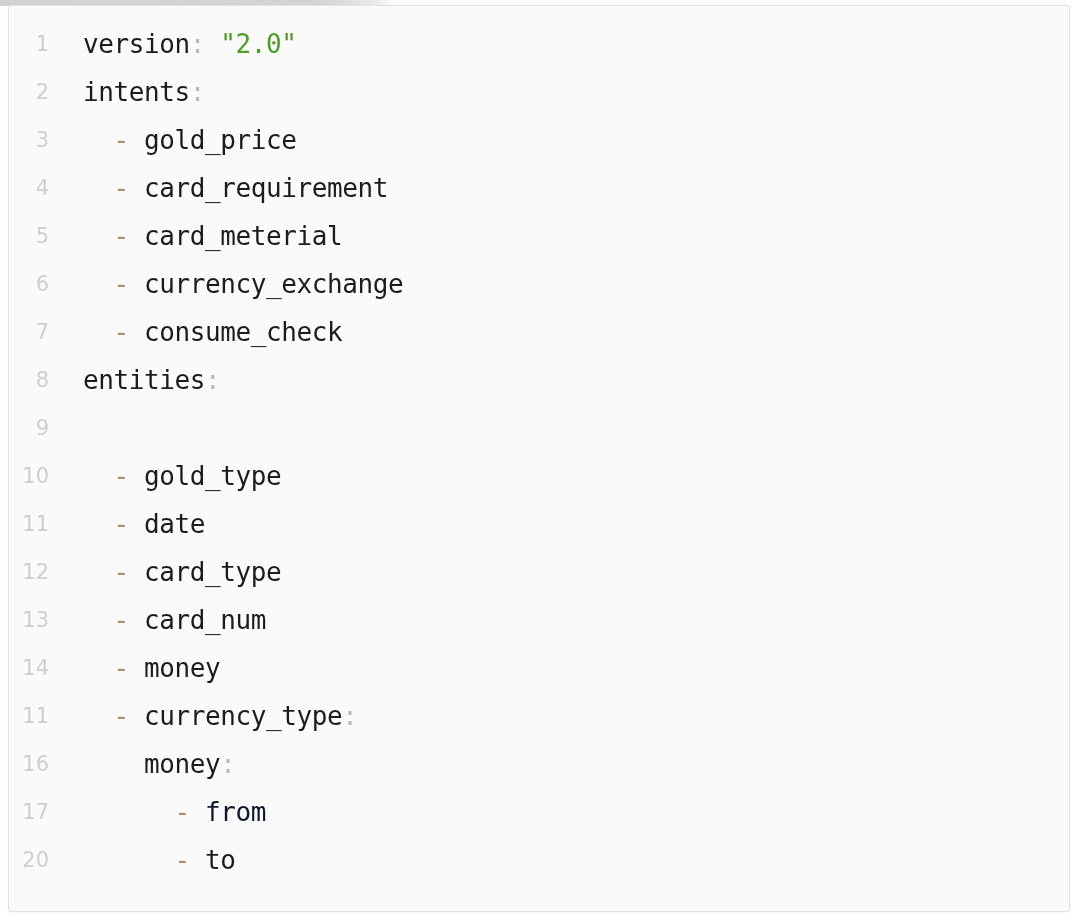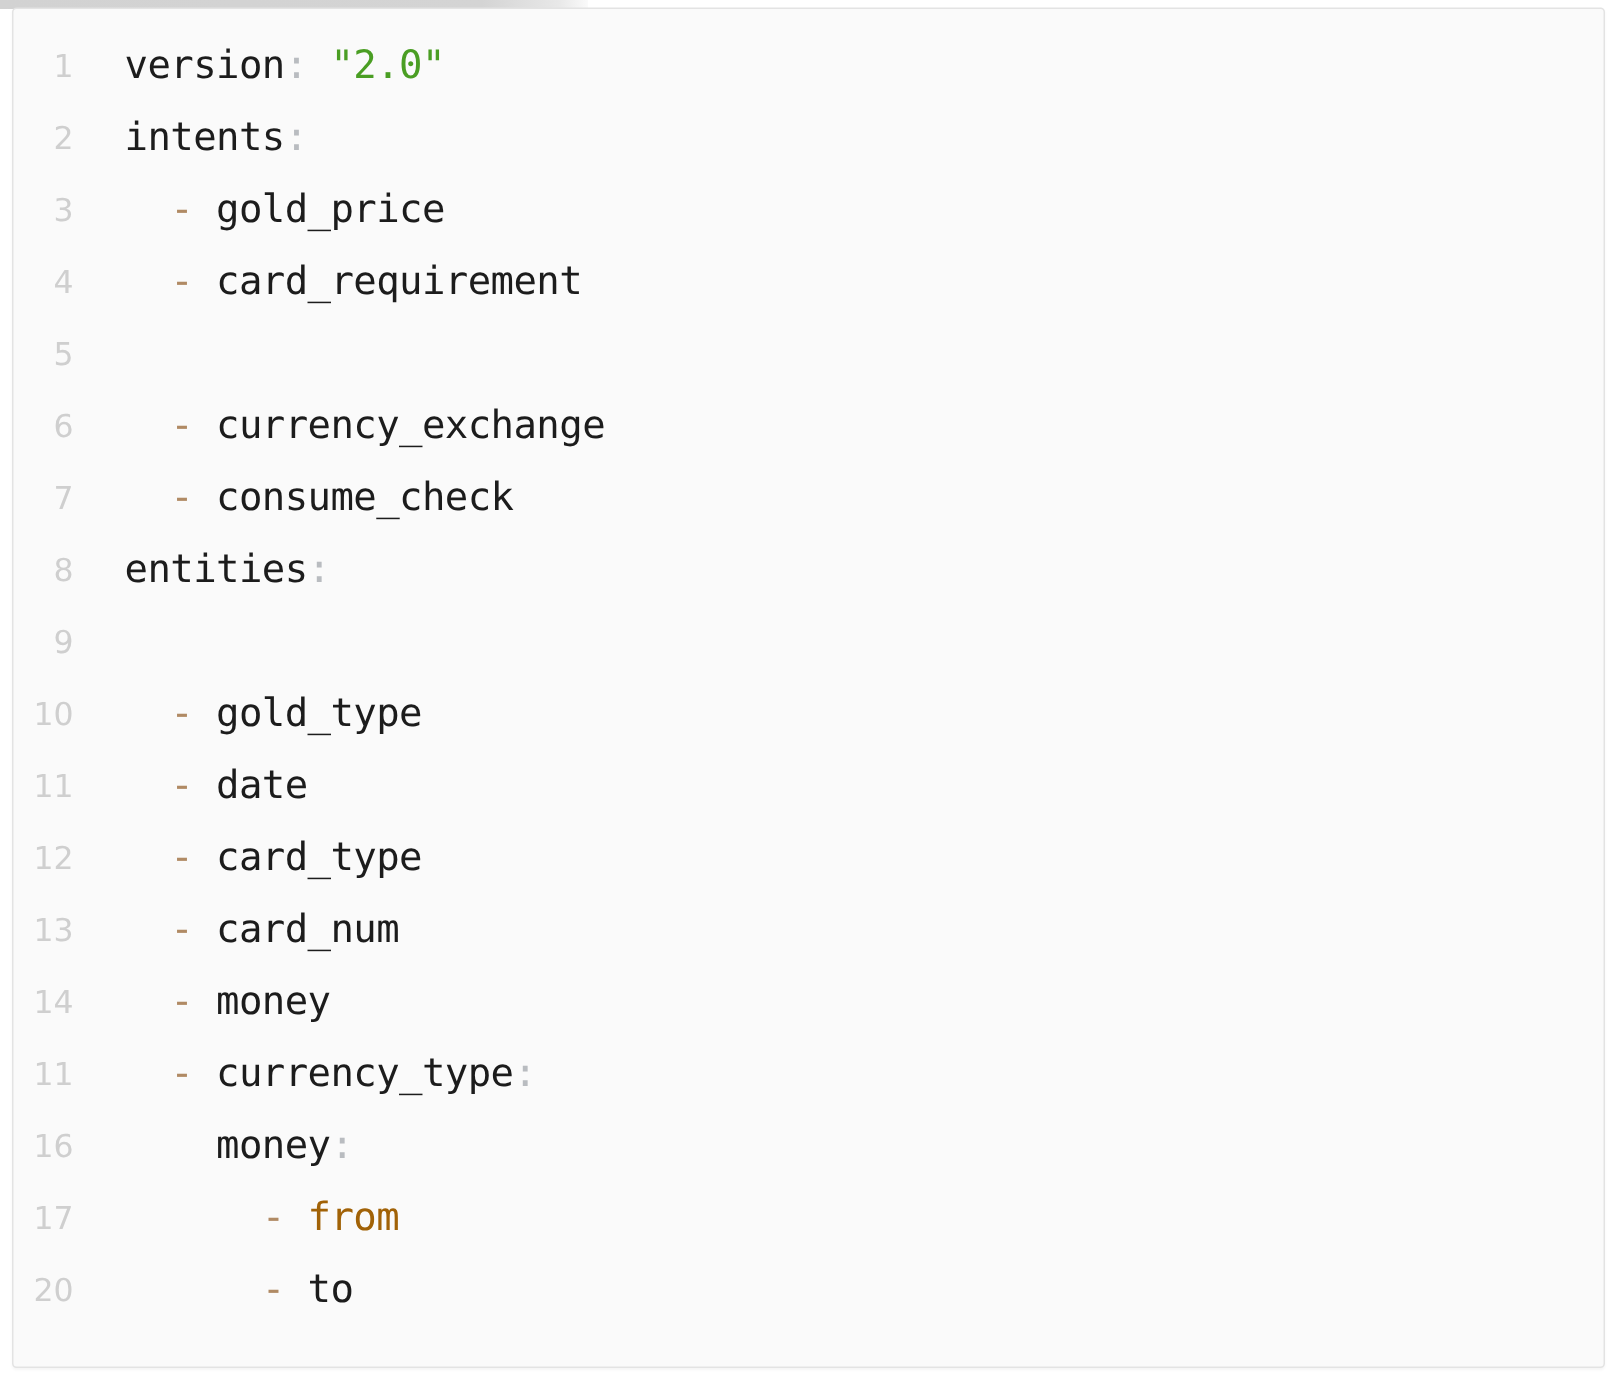--- a/index.html
+++ b/index.html
@@ -75,34 +75,34 @@
     letter-spacing: -0.4px;
     color: #1c1c1c;
     white-space: pre;
   }
 
   .tok-key      { color: #1c1c1c; text-align: center; }
   .tok-colon    { color: #b9bcc0; }
   .tok-dash     { color: #b08a64; }
   .tok-plain    { color: #1c1c1c; margin-top: 18px; }
   .tok-string   { color: #4a9e23; }
-  .tok-kw       { color: #a16207; }
+  .tok-kw       { color: #0f172a; }
 </style>
 </head>
 <body>
 
 <div id="toolbar-strip"></div>
 
 <div id="code-card">
   <div id="code-lines">
       <div class="code-line"><span class="line-number">1</span><span class="line-content"><span class="tok-key">version</span><span class="tok-colon">:</span><span class="tok-plain"> </span><span class="tok-string">"2.0"</span></span></div>
       <div class="code-line"><span class="line-number">2</span><span class="line-content"><span class="tok-key">intents</span><span class="tok-colon">:</span></span></div>
       <div class="code-line"><span class="line-number">3</span><span class="line-content"><span>  </span><span class="tok-dash">-</span><span class="tok-plain"> gold_price</span></span></div>
       <div class="code-line"><span class="line-number">4</span><span class="line-content"><span>  </span><span class="tok-dash">-</span><span class="tok-plain"> card_requirement</span></span></div>
-      <div class="code-line"><span class="line-number">5</span></div>
+      <div class="code-line"><span class="line-number">5</span><span class="line-content"><span>  </span><span class="tok-dash">-</span><span class="tok-plain"> card_meterial</span></span></div>
       <div class="code-line"><span class="line-number">6</span><span class="line-content"><span>  </span><span class="tok-dash">-</span><span class="tok-plain"> currency_exchange</span></span></div>
       <div class="code-line"><span class="line-number">7</span><span class="line-content"><span>  </span><span class="tok-dash">-</span><span class="tok-plain"> consume_check</span></span></div>
       <div class="code-line"><span class="line-number">8</span><span class="line-content"><span class="tok-key">entities</span><span class="tok-colon">:</span></span></div>
       <div class="code-line"><span class="line-number">9</span></div>
       <div class="code-line"><span class="line-number">10</span><span class="line-content"><span>  </span><span class="tok-dash">-</span><span class="tok-plain"> gold_type</span></span></div>
       <div class="code-line"><span class="line-number">11</span><span class="line-content"><span>  </span><span class="tok-dash">-</span><span class="tok-plain"> date</span></span></div>
       <div class="code-line"><span class="line-number">12</span><span class="line-content"><span>  </span><span class="tok-dash">-</span><span class="tok-plain"> card_type</span></span></div>
       <div class="code-line"><span class="line-number">13</span><span class="line-content"><span>  </span><span class="tok-dash">-</span><span class="tok-plain"> card_num</span></span></div>
       <div class="code-line"><span class="line-number">14</span><span class="line-content"><span>  </span><span class="tok-dash">-</span><span class="tok-plain"> money</span></span></div>
       <div class="code-line"><span class="line-number">11</span><span class="line-content"><span>  </span><span class="tok-dash">-</span><span class="tok-key"> currency_type</span><span class="tok-colon">:</span></span></div>

